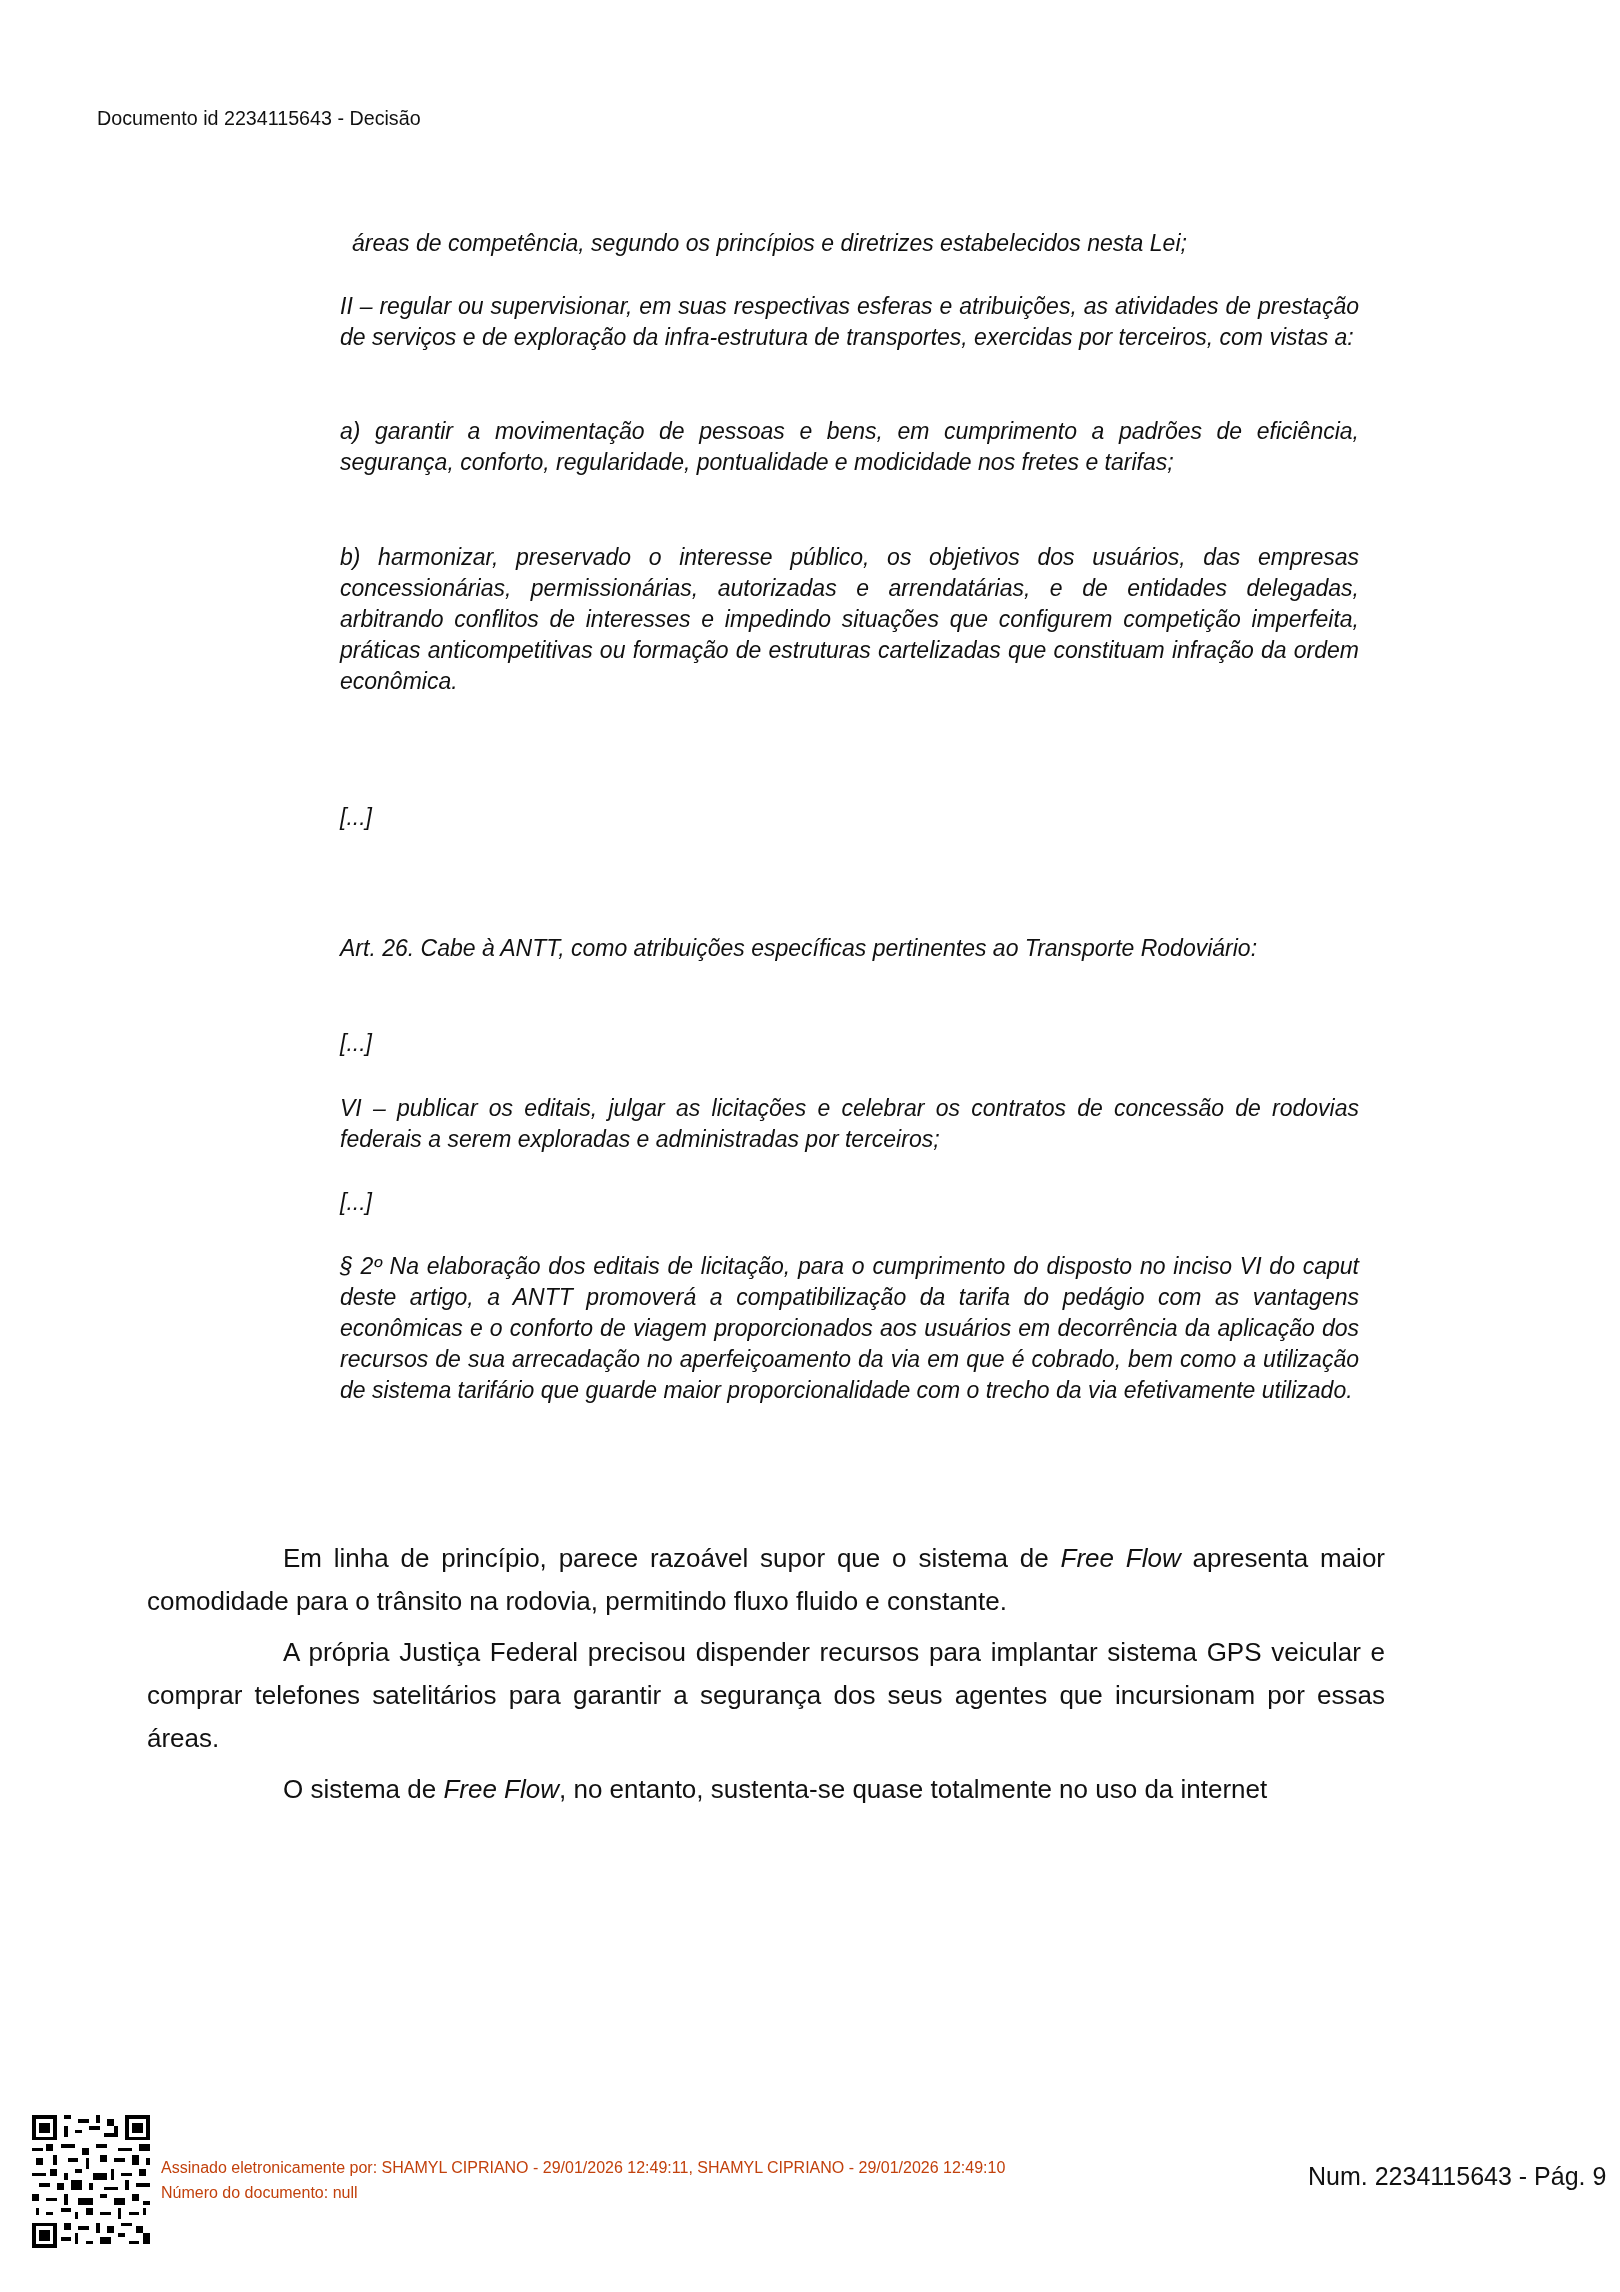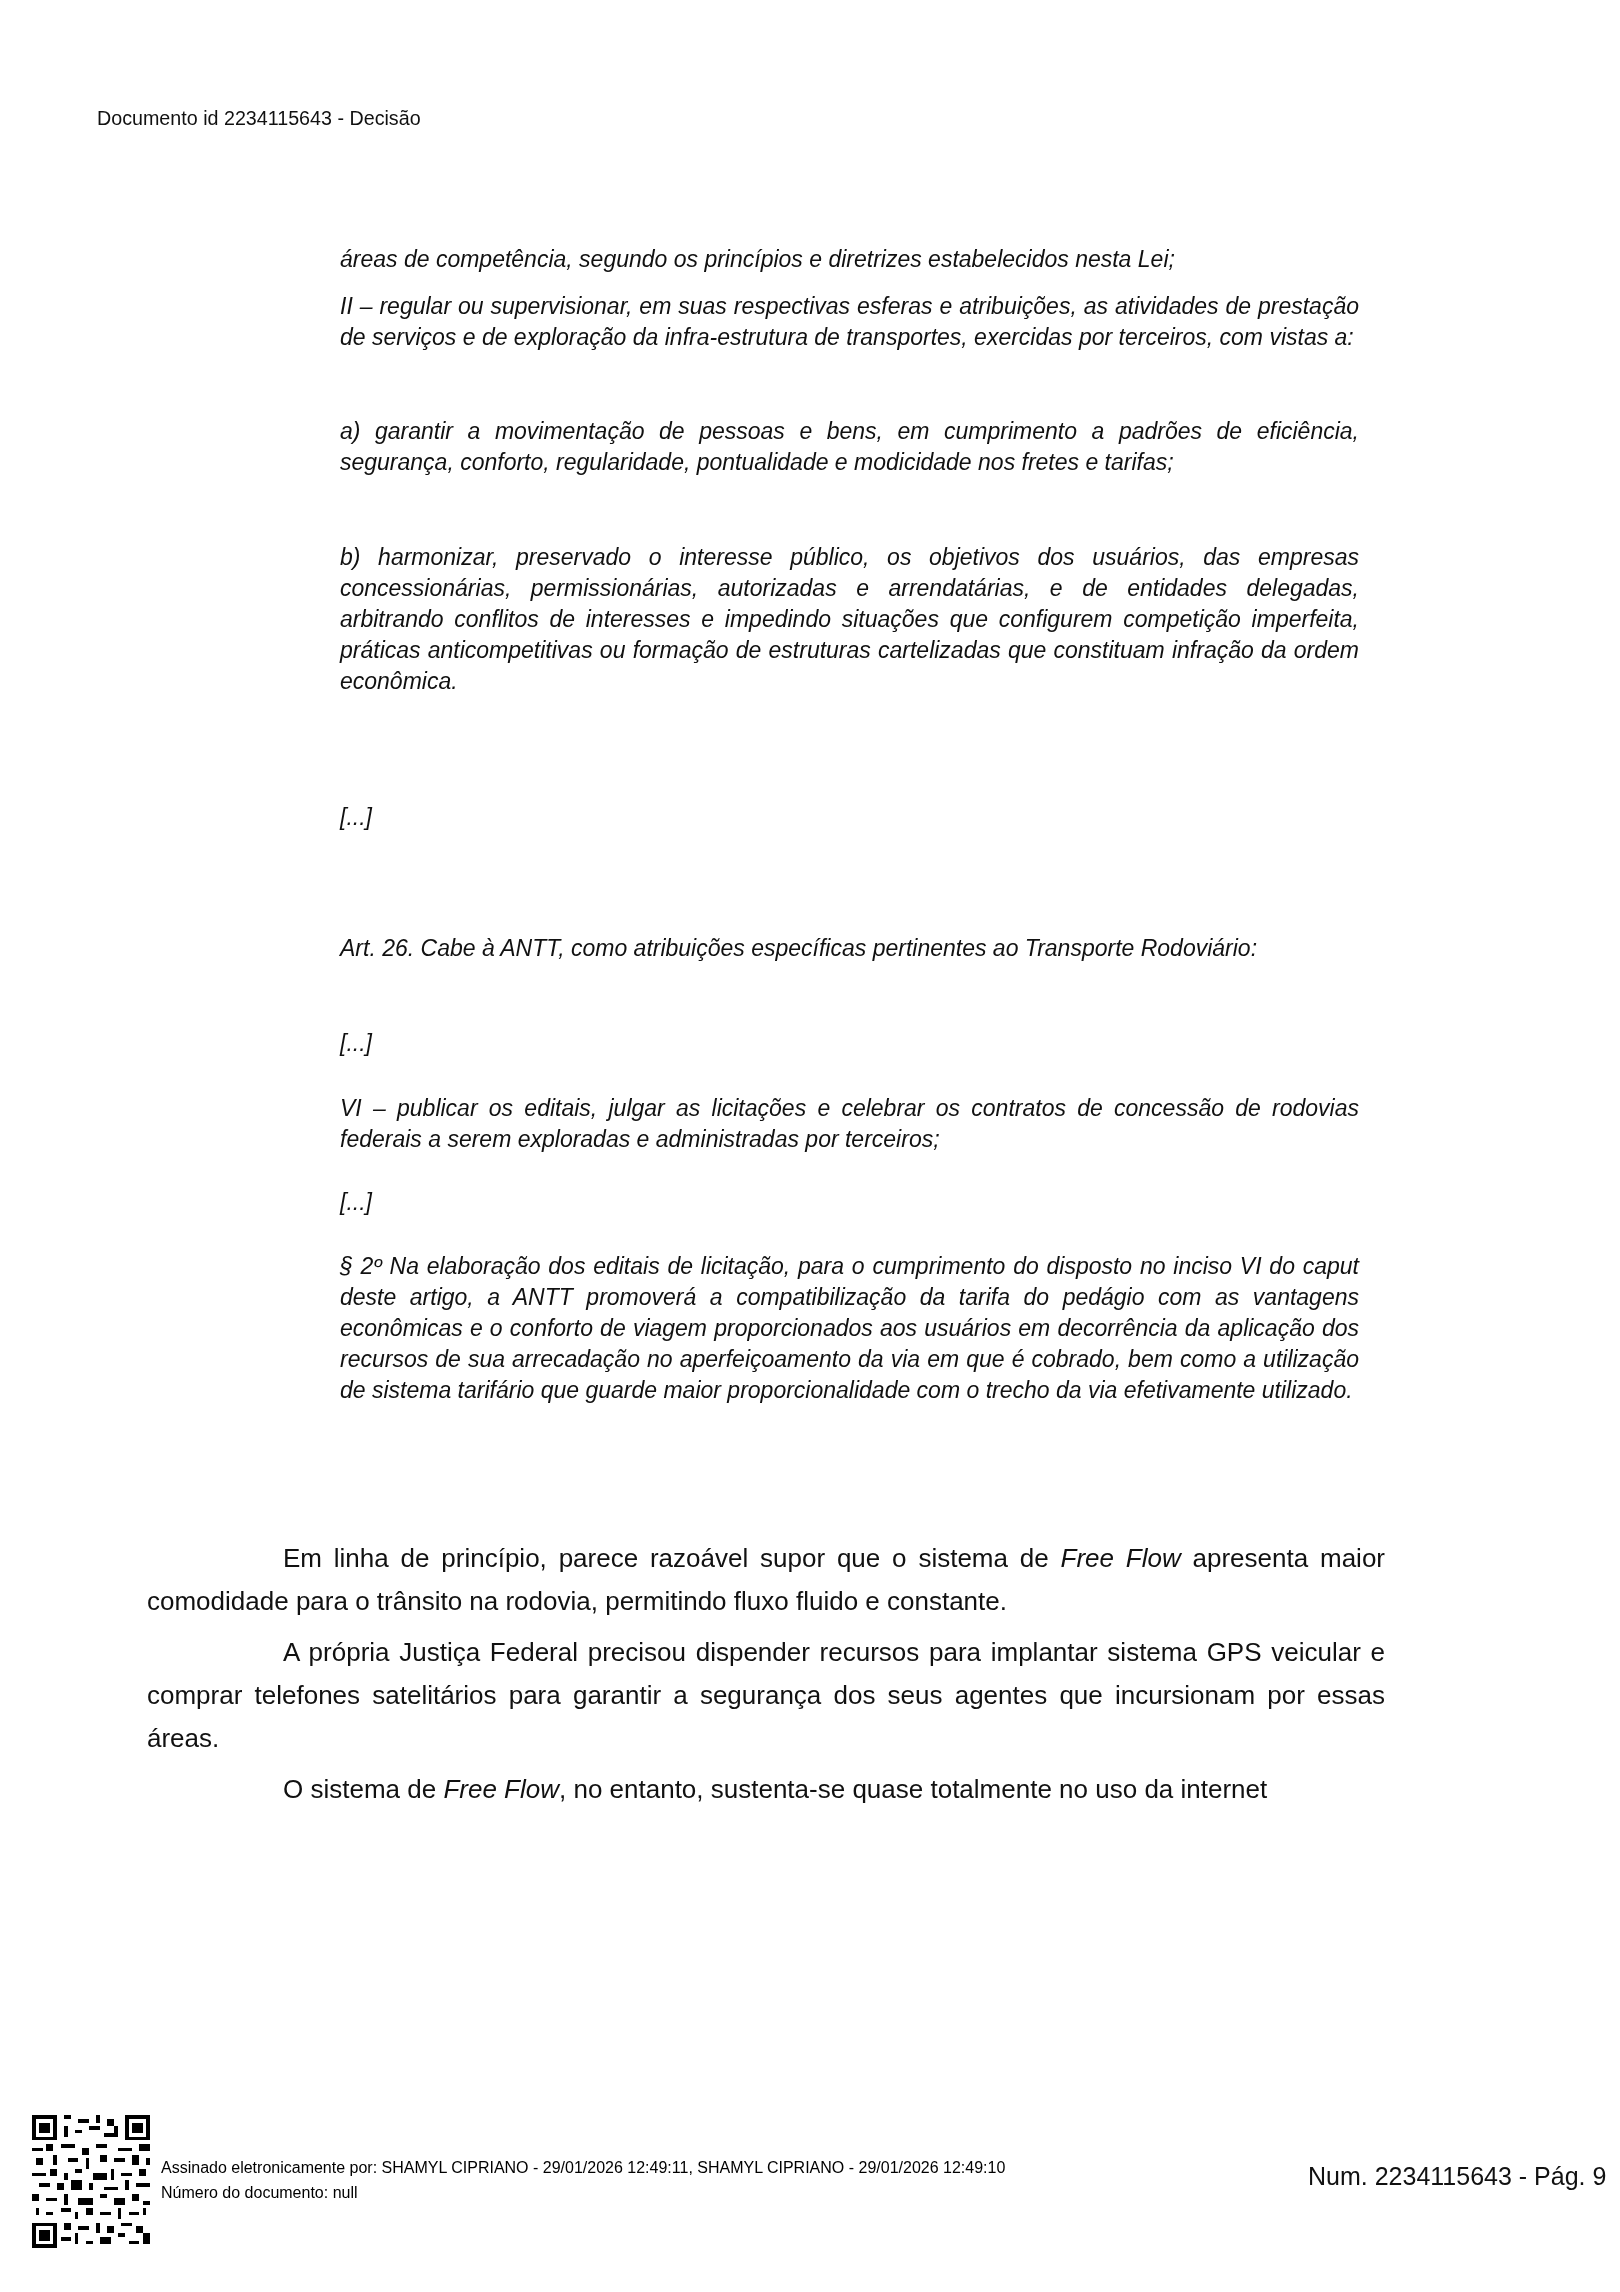--- a/index.html
+++ b/index.html
@@ -21,34 +21,34 @@
     position: absolute; left: 139px; width: 1254px; top: 1529px;
     font-size: 26px; line-height: 43px; text-align: justify; color: #111;
   }
   .body-text p { margin: 8px; text-indent: 136px; }
   .body-text em { font-style: italic; }
   .footer-qr {
     position: absolute; left: 32px; top: 2115px; width: 118px; height: 133px;
   }
   .footer-lines {
     position: absolute; left: 161px; top: 2155px;
-    font-size: 16px; line-height: 25px; color: #000000;
+    font-size: 16px; line-height: 25px; color: #c2410c;
   }
   .footer-lines div { white-space: nowrap; }
   .footer-page {
     position: absolute; left: 1308px; top: 2162px;
     font-size: 25px; color: #111; white-space: nowrap;
   }
 </style>
 </head>
 <body>
 
 <div class="doc-header">Documento id 2234115643 - Decisão</div>
 
-<div class="quote" style="top:244px;">
+<div class="quote" style="top:228px;margin-left:12px;">
     <p>áreas de competência, segundo os princípios e diretrizes estabelecidos nesta Lei;</p>
   </div>
 
 <div class="quote" style="top:291px;">
     <p>II – regular ou supervisionar, em suas respectivas esferas e atribuições, as atividades de prestação de serviços e de exploração da infra-estrutura de transportes, exercidas por terceiros, com vistas a:</p>
   </div>
 
 <div class="quote" style="top:416px;">
     <p>a) garantir a movimentação de pessoas e bens, em cumprimento a padrões de eficiência, segurança, conforto, regularidade, pontualidade e modicidade nos fretes e tarifas;</p>
   </div>

